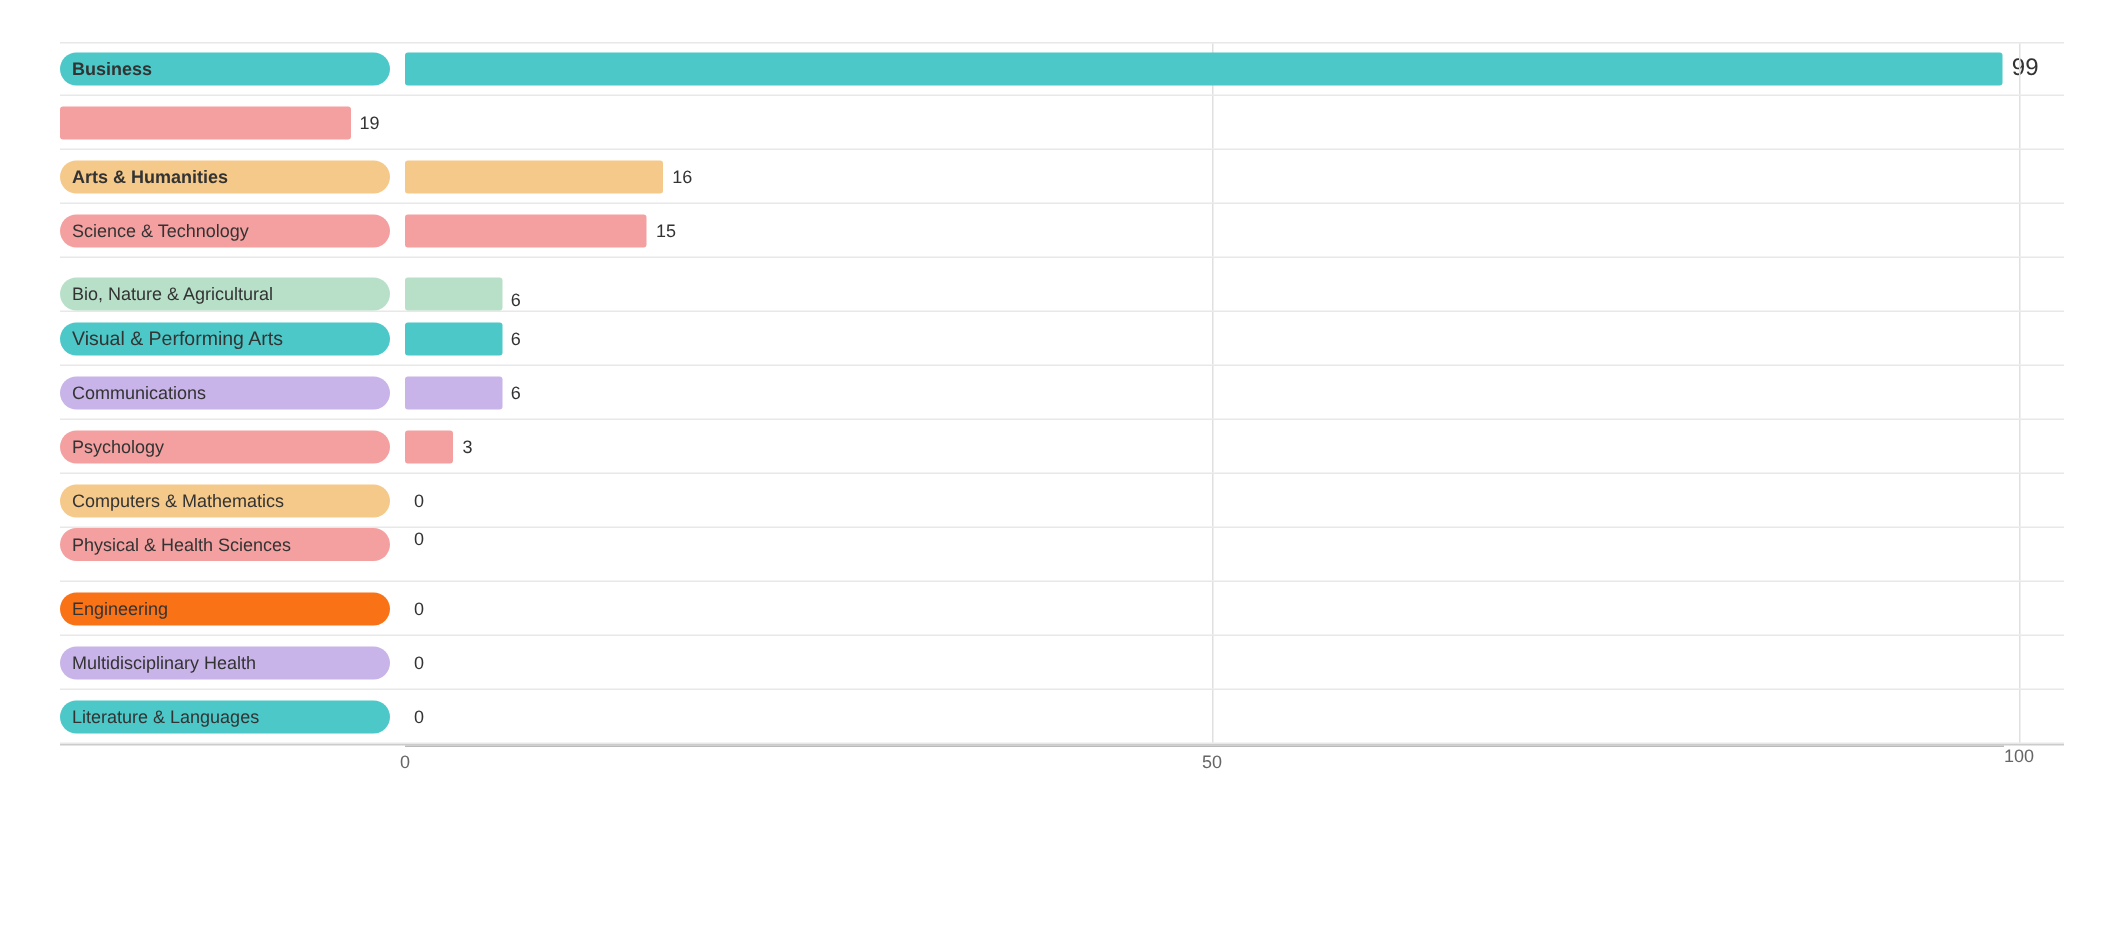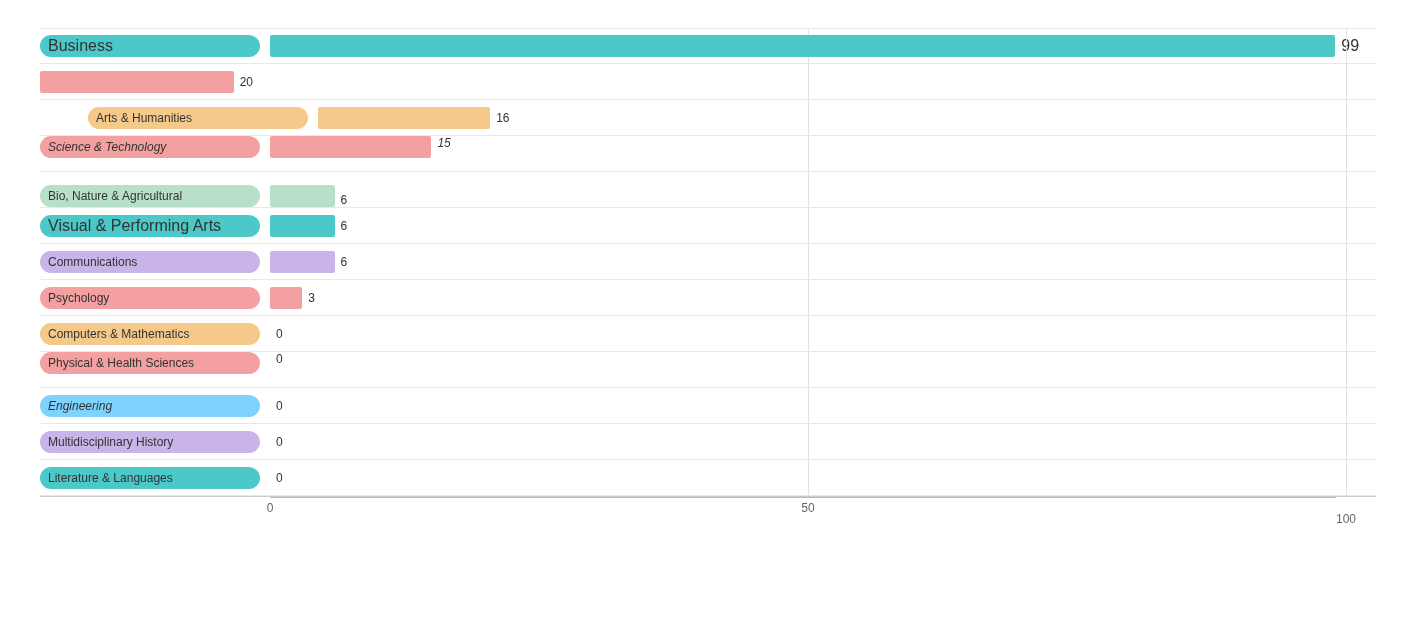--- a/index.html
+++ b/index.html
@@ -56,42 +56,42 @@
 <div class="chart-title"></div>
 <div class="source"></div>
 
 <div class="chart-area" id="chart-area">
   <div class="bars-wrapper" id="bars-wrapper">
       <div class="bar-row" style="display: flex; align-items: center; height: 36px; border-bottom: 1px solid rgb(232, 232, 232); position: relative; border-top: 1px solid rgb(232, 232, 232);">
         <div style="position: absolute; left: 230px; top: 0px; bottom: 0px; width: 1076px; pointer-events: none;">
           <div style="position: absolute; left: 538px; top: 0px; bottom: 0px; width: 1px; background: rgb(224, 224, 224);"></div>
           <div style="position: absolute; left: 1076px; top: 0px; bottom: 0px; width: 1px; background: rgb(224, 224, 224);"></div>
         </div>
-        <div style="width: 220px; min-width: 220px; display: inline-flex; align-items: center; height: 22px; background: rgb(76, 200, 200); border-radius: 11px; font-size: 16px; color: rgb(51, 51, 51); font-weight: 400; padding: 0px 10px 0px 8px; white-space: nowrap; overflow: hidden; margin-right: 10px;">Business</div>
+        <div style="width: 220px; min-width: 220px; display: inline-flex; align-items: center; height: 22px; background: rgb(76, 200, 200); border-radius: 11px; font-size: 12px; color: rgb(51, 51, 51); font-weight: 700; padding: 0px 10px 0px 8px; white-space: nowrap; overflow: hidden; margin-right: 10px;">Business</div>
         <div style="height: 22px; width: 1065.24px; background: rgb(76, 200, 200); border-radius: 2px; position: relative; flex-shrink: 0;"></div>
         <div style="font-size: 16px; color: rgb(51, 51, 51); margin-left: 6px; white-space: nowrap;">99</div>
       </div>
       <div class="bar-row" style="display: flex; align-items: center; height: 36px; border-bottom: 1px solid rgb(232, 232, 232); position: relative;">
         <div style="position: absolute; left: 230px; top: 0px; bottom: 0px; width: 1076px; pointer-events: none;">
           <div style="position: absolute; left: 538px; top: 0px; bottom: 0px; width: 1px; background: rgb(224, 224, 224);"></div>
           <div style="position: absolute; left: 1076px; top: 0px; bottom: 0px; width: 1px; background: rgb(224, 224, 224);"></div>
         </div>
         <div style="height: 22px; width: 193.68px; background: rgb(244, 160, 160); border-radius: 2px; position: relative; flex-shrink: 0;"></div>
-        <div style="font-size: 12px; color: rgb(51, 51, 51); margin-left: 6px; white-space: nowrap;">20</div>
+        <div style="font-size: 12px; color: rgb(51, 51, 51); margin-left: 6px; white-space: nowrap;">19</div>
       </div>
       <div class="bar-row" style="display: flex; align-items: center; height: 36px; border-bottom: 1px solid rgb(232, 232, 232); position: relative;">
         <div style="position: absolute; left: 230px; top: 0px; bottom: 0px; width: 1076px; pointer-events: none;">
           <div style="position: absolute; left: 538px; top: 0px; bottom: 0px; width: 1px; background: rgb(224, 224, 224);"></div>
           <div style="position: absolute; left: 1076px; top: 0px; bottom: 0px; width: 1px; background: rgb(224, 224, 224);"></div>
         </div>
-        <div style="width: 220px; min-width: 220px; display: inline-flex; align-items: center; height: 22px; background: rgb(245, 201, 138); border-radius: 11px; font-size: 12px; color: rgb(51, 51, 51); font-weight: 400; padding: 0px 10px 0px 8px; white-space: nowrap; overflow: hidden; margin-right: 10px; margin-left: 48px;">Arts &amp; Humanities</div>
+        <div style="width: 220px; min-width: 220px; display: inline-flex; align-items: center; height: 22px; background: rgb(245, 201, 138); border-radius: 11px; font-size: 12px; color: rgb(51, 51, 51); font-weight: 700; padding: 0px 10px 0px 8px; white-space: nowrap; overflow: hidden; margin-right: 10px;">Arts &amp; Humanities</div>
         <div style="height: 22px; width: 172.16px; background: rgb(245, 201, 138); border-radius: 2px; position: relative; flex-shrink: 0;"></div>
         <div style="font-size: 12px; color: rgb(51, 51, 51); margin-left: 6px; white-space: nowrap;">16</div>
       </div>
-      <div class="bar-row" style="display: flex; align-items: flex-start; height: 36px; border-bottom: 1px solid rgb(232, 232, 232); position: relative; font-style: italic;">
+      <div class="bar-row" style="display: flex; align-items: center; height: 36px; border-bottom: 1px solid rgb(232, 232, 232); position: relative;">
         <div style="position: absolute; left: 230px; top: 0px; bottom: 0px; width: 1076px; pointer-events: none;">
           <div style="position: absolute; left: 538px; top: 0px; bottom: 0px; width: 1px; background: rgb(224, 224, 224);"></div>
           <div style="position: absolute; left: 1076px; top: 0px; bottom: 0px; width: 1px; background: rgb(224, 224, 224);"></div>
         </div>
         <div style="width: 220px; min-width: 220px; display: inline-flex; align-items: center; height: 22px; background: rgb(244, 160, 160); border-radius: 11px; font-size: 12px; color: rgb(51, 51, 51); font-weight: 500; padding: 0px 10px 0px 8px; white-space: nowrap; overflow: hidden; margin-right: 10px;">Science &amp; Technology</div>
         <div style="height: 22px; width: 161.4px; background: rgb(244, 160, 160); border-radius: 2px; position: relative; flex-shrink: 0;"></div>
         <div style="font-size: 12px; color: rgb(51, 51, 51); margin-left: 6px; white-space: nowrap;">15</div>
       </div>
       <div class="bar-row" style="display: flex; align-items: flex-end; height: 36px; border-bottom: 1px solid rgb(232, 232, 232); position: relative;">
         <div style="position: absolute; left: 230px; top: 0px; bottom: 0px; width: 1076px; pointer-events: none;">
@@ -100,21 +100,21 @@
         </div>
         <div style="width: 220px; min-width: 220px; display: inline-flex; align-items: center; height: 22px; background: rgb(184, 224, 200); border-radius: 11px; font-size: 12px; color: rgb(51, 51, 51); font-weight: 500; padding: 0px 10px 0px 8px; white-space: nowrap; overflow: hidden; margin-right: 10px;">Bio, Nature &amp; Agricultural</div>
         <div style="height: 22px; width: 64.56px; background: rgb(184, 224, 200); border-radius: 2px; position: relative; flex-shrink: 0;"></div>
         <div style="font-size: 12px; color: rgb(51, 51, 51); margin-left: 6px; white-space: nowrap;">6</div>
       </div>
       <div class="bar-row" style="display: flex; align-items: center; height: 36px; border-bottom: 1px solid rgb(232, 232, 232); position: relative;">
         <div style="position: absolute; left: 230px; top: 0px; bottom: 0px; width: 1076px; pointer-events: none;">
           <div style="position: absolute; left: 538px; top: 0px; bottom: 0px; width: 1px; background: rgb(224, 224, 224);"></div>
           <div style="position: absolute; left: 1076px; top: 0px; bottom: 0px; width: 1px; background: rgb(224, 224, 224);"></div>
         </div>
-        <div style="width: 220px; min-width: 220px; display: inline-flex; align-items: center; height: 22px; background: rgb(76, 200, 200); border-radius: 11px; font-size: 16px; color: rgb(51, 51, 51); font-weight: 500; padding: 0px 10px 0px 8px; white-space: nowrap; overflow: hidden; margin-right: 10px;">Visual &amp; Performing Arts</div>
+        <div style="width: 220px; min-width: 220px; display: inline-flex; align-items: center; height: 22px; background: rgb(76, 200, 200); border-radius: 11px; font-size: 13px; color: rgb(51, 51, 51); font-weight: 500; padding: 0px 10px 0px 8px; white-space: nowrap; overflow: hidden; margin-right: 10px;">Visual &amp; Performing Arts</div>
         <div style="height: 22px; width: 64.56px; background: rgb(76, 200, 200); border-radius: 2px; position: relative; flex-shrink: 0;"></div>
         <div style="font-size: 12px; color: rgb(51, 51, 51); margin-left: 6px; white-space: nowrap;">6</div>
       </div>
       <div class="bar-row" style="display: flex; align-items: center; height: 36px; border-bottom: 1px solid rgb(232, 232, 232); position: relative;">
         <div style="position: absolute; left: 230px; top: 0px; bottom: 0px; width: 1076px; pointer-events: none;">
           <div style="position: absolute; left: 538px; top: 0px; bottom: 0px; width: 1px; background: rgb(224, 224, 224);"></div>
           <div style="position: absolute; left: 1076px; top: 0px; bottom: 0px; width: 1px; background: rgb(224, 224, 224);"></div>
         </div>
         <div style="width: 220px; min-width: 220px; display: inline-flex; align-items: center; height: 22px; background: rgb(200, 180, 232); border-radius: 11px; font-size: 12px; color: rgb(51, 51, 51); font-weight: 500; padding: 0px 10px 0px 8px; white-space: nowrap; overflow: hidden; margin-right: 10px;">Communications</div>
         <div style="height: 22px; width: 64.56px; background: rgb(200, 180, 232); border-radius: 2px; position: relative; flex-shrink: 0;"></div>
@@ -145,42 +145,42 @@
         </div>
         <div style="width: 220px; min-width: 220px; display: inline-flex; align-items: center; height: 22px; background: rgb(244, 160, 160); border-radius: 11px; font-size: 12px; color: rgb(51, 51, 51); font-weight: 500; padding: 0px 10px 0px 8px; white-space: nowrap; overflow: hidden; margin-right: 10px;">Physical &amp; Health Sciences</div>
         <div style="height: 22px; width: 0px; background: rgb(244, 160, 160); border-radius: 2px; position: relative; flex-shrink: 0;"></div>
         <div style="font-size: 12px; color: rgb(51, 51, 51); margin-left: 6px; white-space: nowrap;">0</div>
       </div>
       <div class="bar-row" style="display: flex; align-items: center; height: 36px; border-bottom: 1px solid rgb(232, 232, 232); position: relative;">
         <div style="position: absolute; left: 230px; top: 0px; bottom: 0px; width: 1076px; pointer-events: none;">
           <div style="position: absolute; left: 538px; top: 0px; bottom: 0px; width: 1px; background: rgb(224, 224, 224);"></div>
           <div style="position: absolute; left: 1076px; top: 0px; bottom: 0px; width: 1px; background: rgb(224, 224, 224);"></div>
         </div>
-        <div style="width: 220px; min-width: 220px; display: inline-flex; align-items: center; height: 22px; background: #7dd3fc; border-radius: 11px; font-size: 12px; color: rgb(51, 51, 51); font-weight: 500; padding: 0px 10px 0px 8px; white-space: nowrap; overflow: hidden; margin-right: 10px; font-style: italic;">Engineering</div>
+        <div style="width: 220px; min-width: 220px; display: inline-flex; align-items: center; height: 22px; background: #f97316; border-radius: 11px; font-size: 12px; color: rgb(51, 51, 51); font-weight: 500; padding: 0px 10px 0px 8px; white-space: nowrap; overflow: hidden; margin-right: 10px;">Engineering</div>
         <div style="height: 22px; width: 0px; background: rgb(154, 188, 240); border-radius: 2px; position: relative; flex-shrink: 0;"></div>
         <div style="font-size: 12px; color: rgb(51, 51, 51); margin-left: 6px; white-space: nowrap;">0</div>
       </div>
       <div class="bar-row" style="display: flex; align-items: center; height: 36px; border-bottom: 1px solid rgb(232, 232, 232); position: relative;">
         <div style="position: absolute; left: 230px; top: 0px; bottom: 0px; width: 1076px; pointer-events: none;">
           <div style="position: absolute; left: 538px; top: 0px; bottom: 0px; width: 1px; background: rgb(224, 224, 224);"></div>
           <div style="position: absolute; left: 1076px; top: 0px; bottom: 0px; width: 1px; background: rgb(224, 224, 224);"></div>
         </div>
-        <div style="width: 220px; min-width: 220px; display: inline-flex; align-items: center; height: 22px; background: rgb(200, 180, 232); border-radius: 11px; font-size: 12px; color: rgb(51, 51, 51); font-weight: 500; padding: 0px 10px 0px 8px; white-space: nowrap; overflow: hidden; margin-right: 10px;">Multidisciplinary History</div>
+        <div style="width: 220px; min-width: 220px; display: inline-flex; align-items: center; height: 22px; background: rgb(200, 180, 232); border-radius: 11px; font-size: 12px; color: rgb(51, 51, 51); font-weight: 500; padding: 0px 10px 0px 8px; white-space: nowrap; overflow: hidden; margin-right: 10px;">Multidisciplinary Health</div>
         <div style="height: 22px; width: 0px; background: rgb(200, 180, 232); border-radius: 2px; position: relative; flex-shrink: 0;"></div>
         <div style="font-size: 12px; color: rgb(51, 51, 51); margin-left: 6px; white-space: nowrap;">0</div>
       </div>
       <div class="bar-row" style="display: flex; align-items: center; height: 36px; border-bottom: 1px solid rgb(232, 232, 232); position: relative;">
         <div style="position: absolute; left: 230px; top: 0px; bottom: 0px; width: 1076px; pointer-events: none;">
           <div style="position: absolute; left: 538px; top: 0px; bottom: 0px; width: 1px; background: rgb(224, 224, 224);"></div>
           <div style="position: absolute; left: 1076px; top: 0px; bottom: 0px; width: 1px; background: rgb(224, 224, 224);"></div>
         </div>
         <div style="width: 220px; min-width: 220px; display: inline-flex; align-items: center; height: 22px; background: rgb(76, 200, 200); border-radius: 11px; font-size: 12px; color: rgb(51, 51, 51); font-weight: 500; padding: 0px 10px 0px 8px; white-space: nowrap; overflow: hidden; margin-right: 10px;">Literature &amp; Languages</div>
         <div style="height: 22px; width: 0px; background: rgb(76, 200, 200); border-radius: 2px; position: relative; flex-shrink: 0;"></div>
         <div style="font-size: 12px; color: rgb(51, 51, 51); margin-left: 6px; white-space: nowrap;">0</div>
       </div>
     </div>
   <div class="x-axis" id="x-axis" style="position: relative; height: 24px; margin-left: 0px;">
       <div style="position: absolute; left: 230px; right: 40px; top: 0px; height: 1px; background: rgb(187, 187, 187);"></div>
       <div style="position: absolute; left: 230px; top: 4px; font-size: 12px; color: rgb(102, 102, 102); transform: translateX(-50%);">0</div>
       <div style="position: absolute; left: 768px; top: 4px; font-size: 12px; color: rgb(102, 102, 102); transform: translateX(-50%);">50</div>
-      <div style="position: absolute; left: 1306px; top: 15px; font-size: 12px; color: rgb(102, 102, 102); transform: translateX(-50%);">100</div>
+      <div style="position: absolute; left: 1306px; top: 0; font-size: 12px; color: rgb(102, 102, 102); transform: translateX(-50%);">100</div>
     </div>
 </div>
 
 </body></html>

